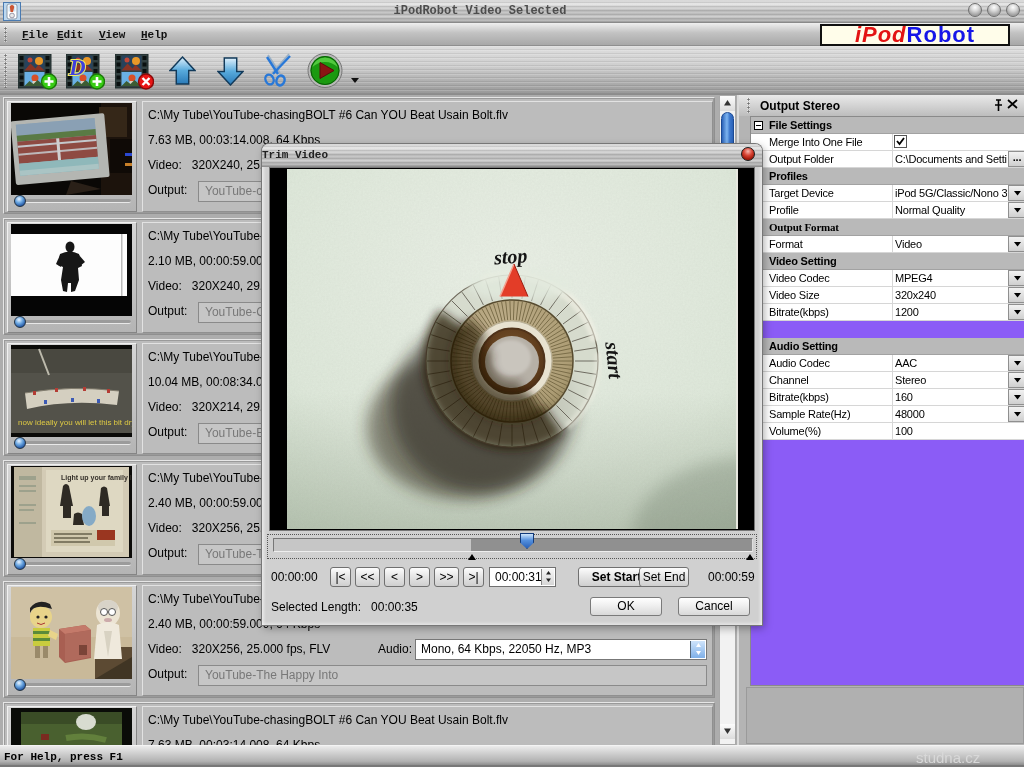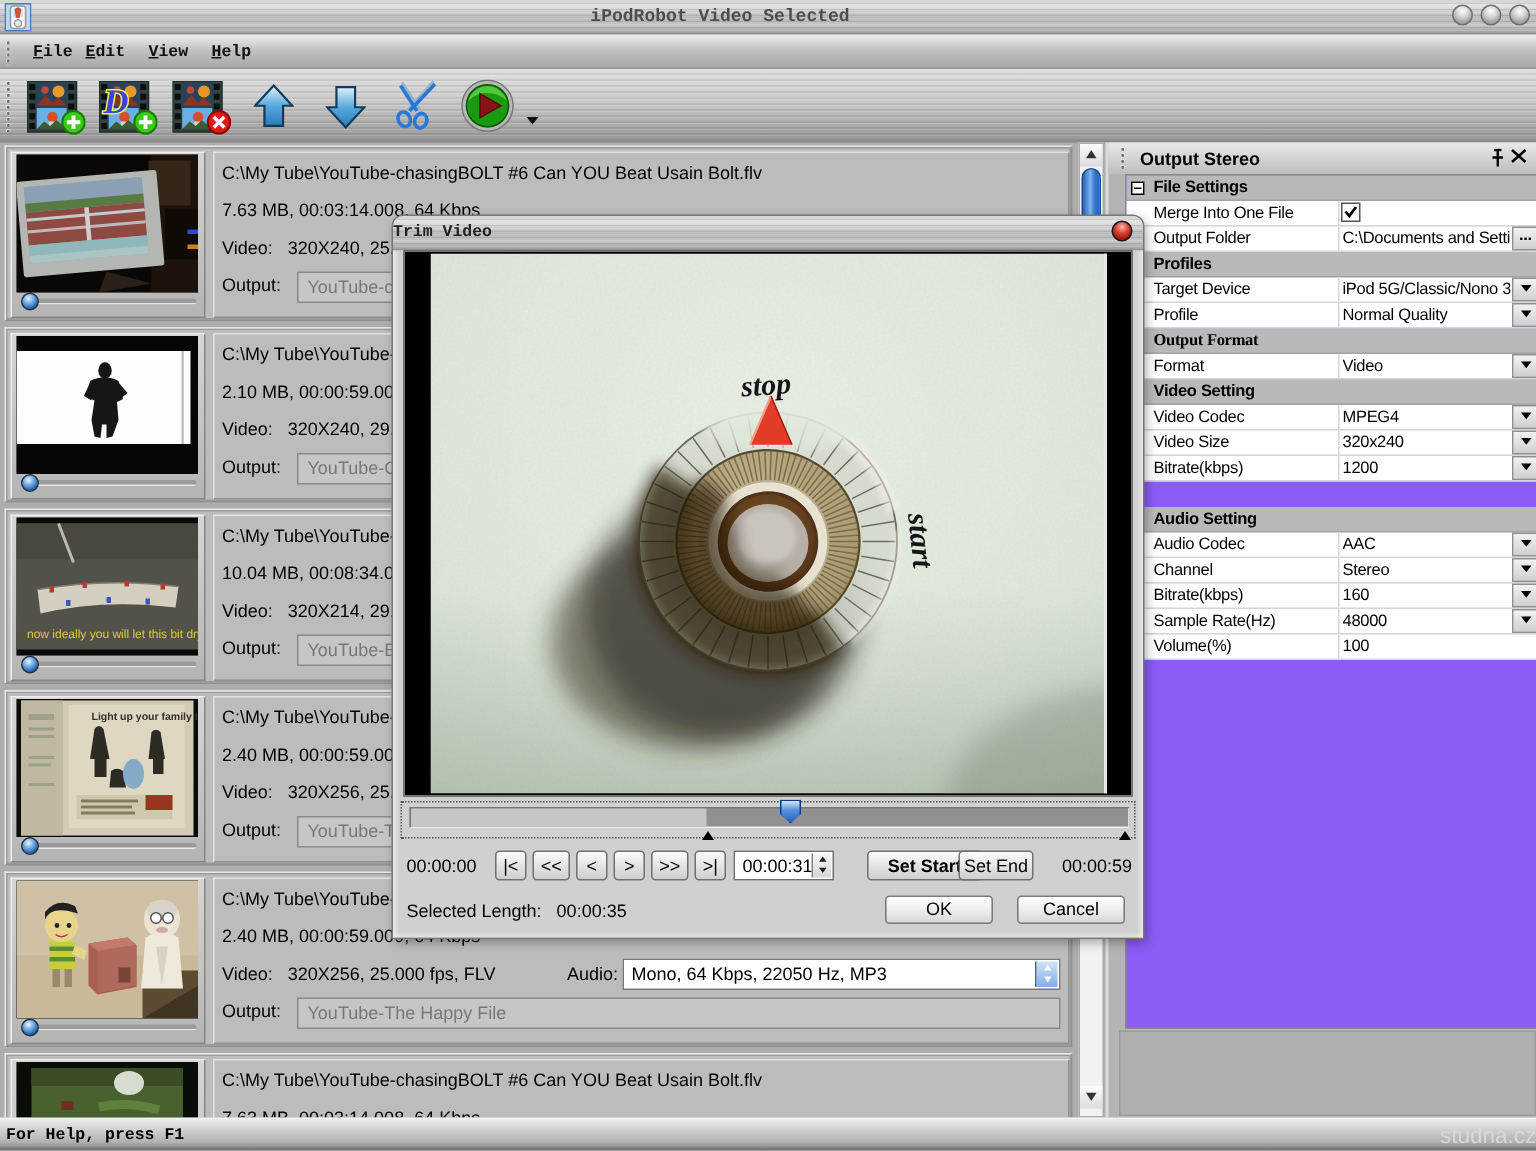--- a/index.html
+++ b/index.html
@@ -195,20 +195,21 @@
       </svg>
       <svg class="abs" style="left:307px;top:7px;" width="36" height="35" viewBox="0 0 36 35">
 <circle cx="18" cy="17.5" r="17" fill="#b8b8b8" stroke="#777"></circle>
 <circle cx="18" cy="17.5" r="14.5" fill="#1a9a10"></circle>
 <path d="M18 4.5 a13.5 13.5 0 0 1 13 10 a18 18 0 0 0 -26 0 a13.5 13.5 0 0 1 13 -10" fill="#5fd44a" opacity="0.8"></path>
 <circle cx="18" cy="17.5" r="14" fill="none" stroke="#0a5a08"></circle>
 <path d="M13 9.5 L27 17.5 L13 25.5 Z" fill="#8a1414" stroke="#5a0c0c"></path>
       </svg>
       <div class="abs" style="left:351px;top:32px;width:0;height:0;border-left:4px solid transparent;border-right:4px solid transparent;border-top:5px solid #111;"></div>
   </div>
+  <div id="logo" class="abs"><span class="r">iPod</span><span class="b">Robot</span></div>
   <div id="list" class="abs" style="left:0;top:95px;width:737px;height:650px;overflow:hidden;">
 <div class="item abs" style="top:2px;">
   <div class="thumbbox abs">
     <div class="vidthumb abs"><svg width="121" height="92" viewBox="0 0 121 92">
 <rect width="121" height="92" fill="#0a0806"></rect>
 <rect x="90" y="0" width="31" height="92" fill="#1c130c"></rect>
 <rect x="88" y="4" width="28" height="30" fill="#352718"></rect>
 <rect x="99" y="36" width="22" height="34" fill="#0f0a06"></rect>
 <g transform="rotate(-5 50 45)">
 <rect x="2" y="14" width="94" height="64" rx="2" fill="#b4b6b2"></rect>
@@ -419,21 +420,21 @@
     <div class="abs tl" style="left:235px;top:56px;">Audio:</div>
           <div class="audcombo abs">Mono, 64 Kbps, 22050 Hz, MP3<div class="audspin">
               <svg width="7" height="7" viewBox="0 0 7 7" style="display:block;margin:1px auto 0;">
                 <path d="M3.5 1 L6 5 L1 5 Z" fill="#fff"></path>
               </svg>
               <svg width="7" height="7" viewBox="0 0 7 7" style="display:block;margin:0 auto;">
                 <path d="M1 2 L6 2 L3.5 6 Z" fill="#fff"></path>
               </svg>
             </div></div>
     <div class="abs tl" style="top:81px;">Output:</div>
-    <div class="outbox abs">YouTube-The Happy File</div>
+    <div class="outbox abs">YouTube-The Happy Into</div>
   </div>
 </div>
 <div class="item abs" style="top:607px;">
   <div class="thumbbox abs">
     <div class="vidthumb abs"><svg width="121" height="92" viewBox="0 0 121 92">
 <rect width="121" height="92" fill="#0a0c08"></rect>
 <rect x="10" y="4" width="101" height="40" fill="#49602f"></rect>
 <rect x="10" y="4" width="101" height="12" fill="#3a4c26"></rect>
 <ellipse cx="75" cy="14" rx="10" ry="8" fill="#d8dcd0"></ellipse>
 <rect x="30" y="26" width="8" height="6" fill="#7a2a20"></rect>
@@ -583,21 +584,21 @@
 <div class="grow abs" style="top:306px;background:#fff;">
           <div class="gdiv"></div>
           <div class="gname">Volume(%)</div>
           <div class="gval">100</div>
         </div>
     </div>
     <div id="rdesc" class="abs"></div>
   </div>
   <div id="statusbar" class="abs">
     <div class="abs mono" style="left:4px;top:5px;font-weight:bold;font-size:11px;">For Help, press F1</div>
-    <div class="abs" style="left:960px;top:3px;font-size:15px;color:#d8d8d8;">studna.cz</div>
+    <div class="abs" style="left:916px;top:3px;font-size:15px;color:#d8d8d8;">studna.cz</div>
   </div>
   <div id="dialog" class="abs">
     <div id="dtitle" class="abs metal">
         <div class="t">Trim Video</div>
       </div>
     <div id="dclose" class="abs"></div>
     <div id="dframe" class="abs">
         <div id="dvideo" class="abs"><svg width="449" height="360" viewBox="0 0 449 360">
 <defs>
 <radialGradient id="wall" cx="0.5" cy="0.3" r="1.0">

